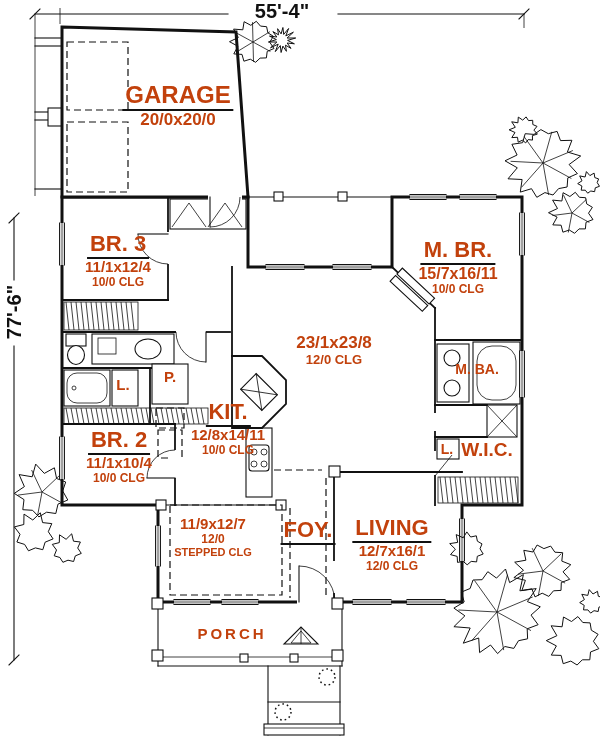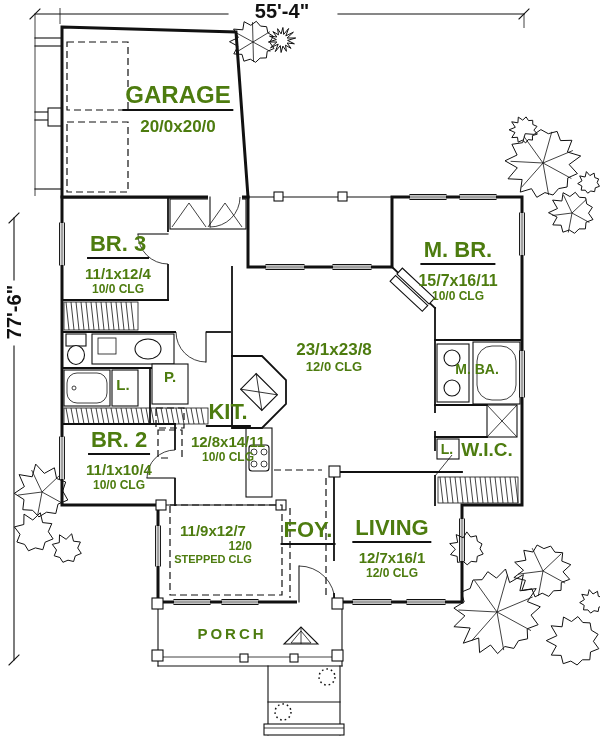--- a/index.html
+++ b/index.html
@@ -1,23 +1,23 @@
 <!DOCTYPE html>
 <html><head>
 <meta charset="utf-8">
 <style>
   html,body{margin:0;padding:0;background:#fff;}
   .plan{position:relative;width:600px;height:736px;background:#fff;overflow:hidden;
         font-family:"Liberation Sans", sans-serif;color:#111;}
   .plan svg{position:absolute;left:0;top:0;}
   .lbl{position:absolute;transform:translateX(-50%);text-align:center;line-height:1.1;
-       white-space:nowrap;font-weight:bold;color:#4d7c0f;z-index:5;}
+       white-space:nowrap;font-weight:bold;color:#c2410c;z-index:5;}
   .lbl .nm{display:inline-block;}
   .lbl.u .nm{border-bottom:2px solid #111;padding:0 3px 1px 3px;}
-  .lbl .sz{display:block;font-weight:bold;margin-top:7px;}
+  .lbl .sz{display:block;font-weight:bold;}
   .lbl .clg{display:block;font-weight:bold;}
   .dim{position:absolute;font-weight:bold;font-size:20px;color:#111;z-index:5;white-space:nowrap;}
   
   .w3{stroke:#111;stroke-width:3;fill:none;stroke-linecap:square;}
   .w2{stroke:#111;stroke-width:1.8;fill:none;stroke-linecap:square;}
   .w1{stroke:#111;stroke-width:1.1;fill:none;stroke-linecap:square;}
   .thin{stroke:#111;stroke-width:0.8;fill:none;}
   .dash{stroke:#111;stroke-width:1.2;fill:none;stroke-dasharray:7 4;}
   .fw{fill:#ffffff;}
   .tree{fill:none;stroke:#111;stroke-width:1;}
@@ -429,21 +429,21 @@
     <span class="nm" style="font-size:15px;">L.</span>
   </div>
   <div class="lbl" style="left:170px;top:368px;">
     <span class="nm" style="font-size:15px;">P.</span>
   </div>
   <div class="lbl" style="left:447px;top:440px;">
     <span class="nm" style="font-size:14px;">L.</span>
   </div>
   <div class="lbl u" style="left:213px;top:516px;">
     <span class="sz" style="font-size:15px;">11/9x12/7</span>
-    <span class="clg" style="font-size:12px;text-align:right;">12/0</span>
+    <span class="clg" style="font-size:12px;">12/0</span>
     <span class="clg" style="font-size:11px;">STEPPED CLG</span>
   </div>
   <div class="lbl u" style="left:308px;top:518px;">
     <span class="nm" style="font-size:22px;">FOY.</span>
   </div>
   <div class="lbl u" style="left:392px;top:516px;">
     <span class="nm" style="font-size:22px;">LIVING</span>
     <span class="sz" style="font-size:15px;">12/7x16/1</span>
     <span class="clg" style="font-size:12px;">12/0 CLG</span>
   </div>

